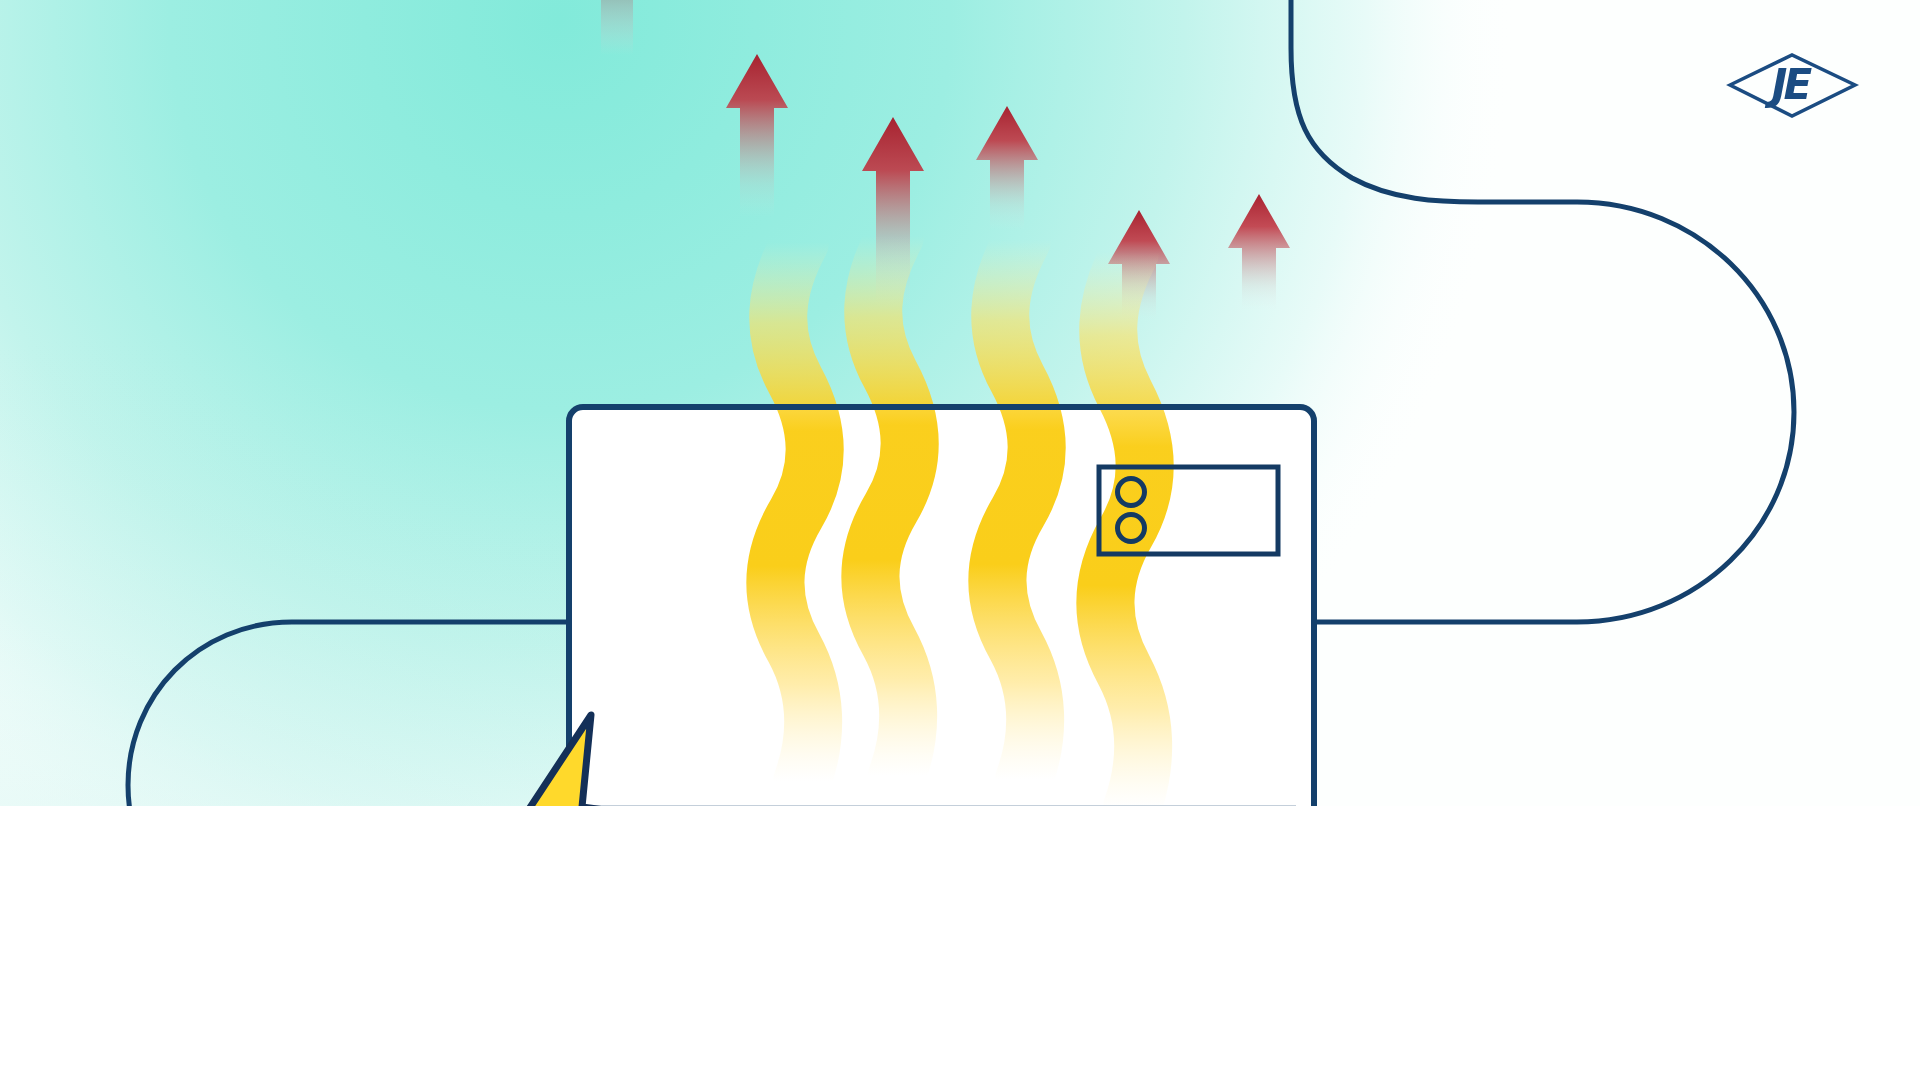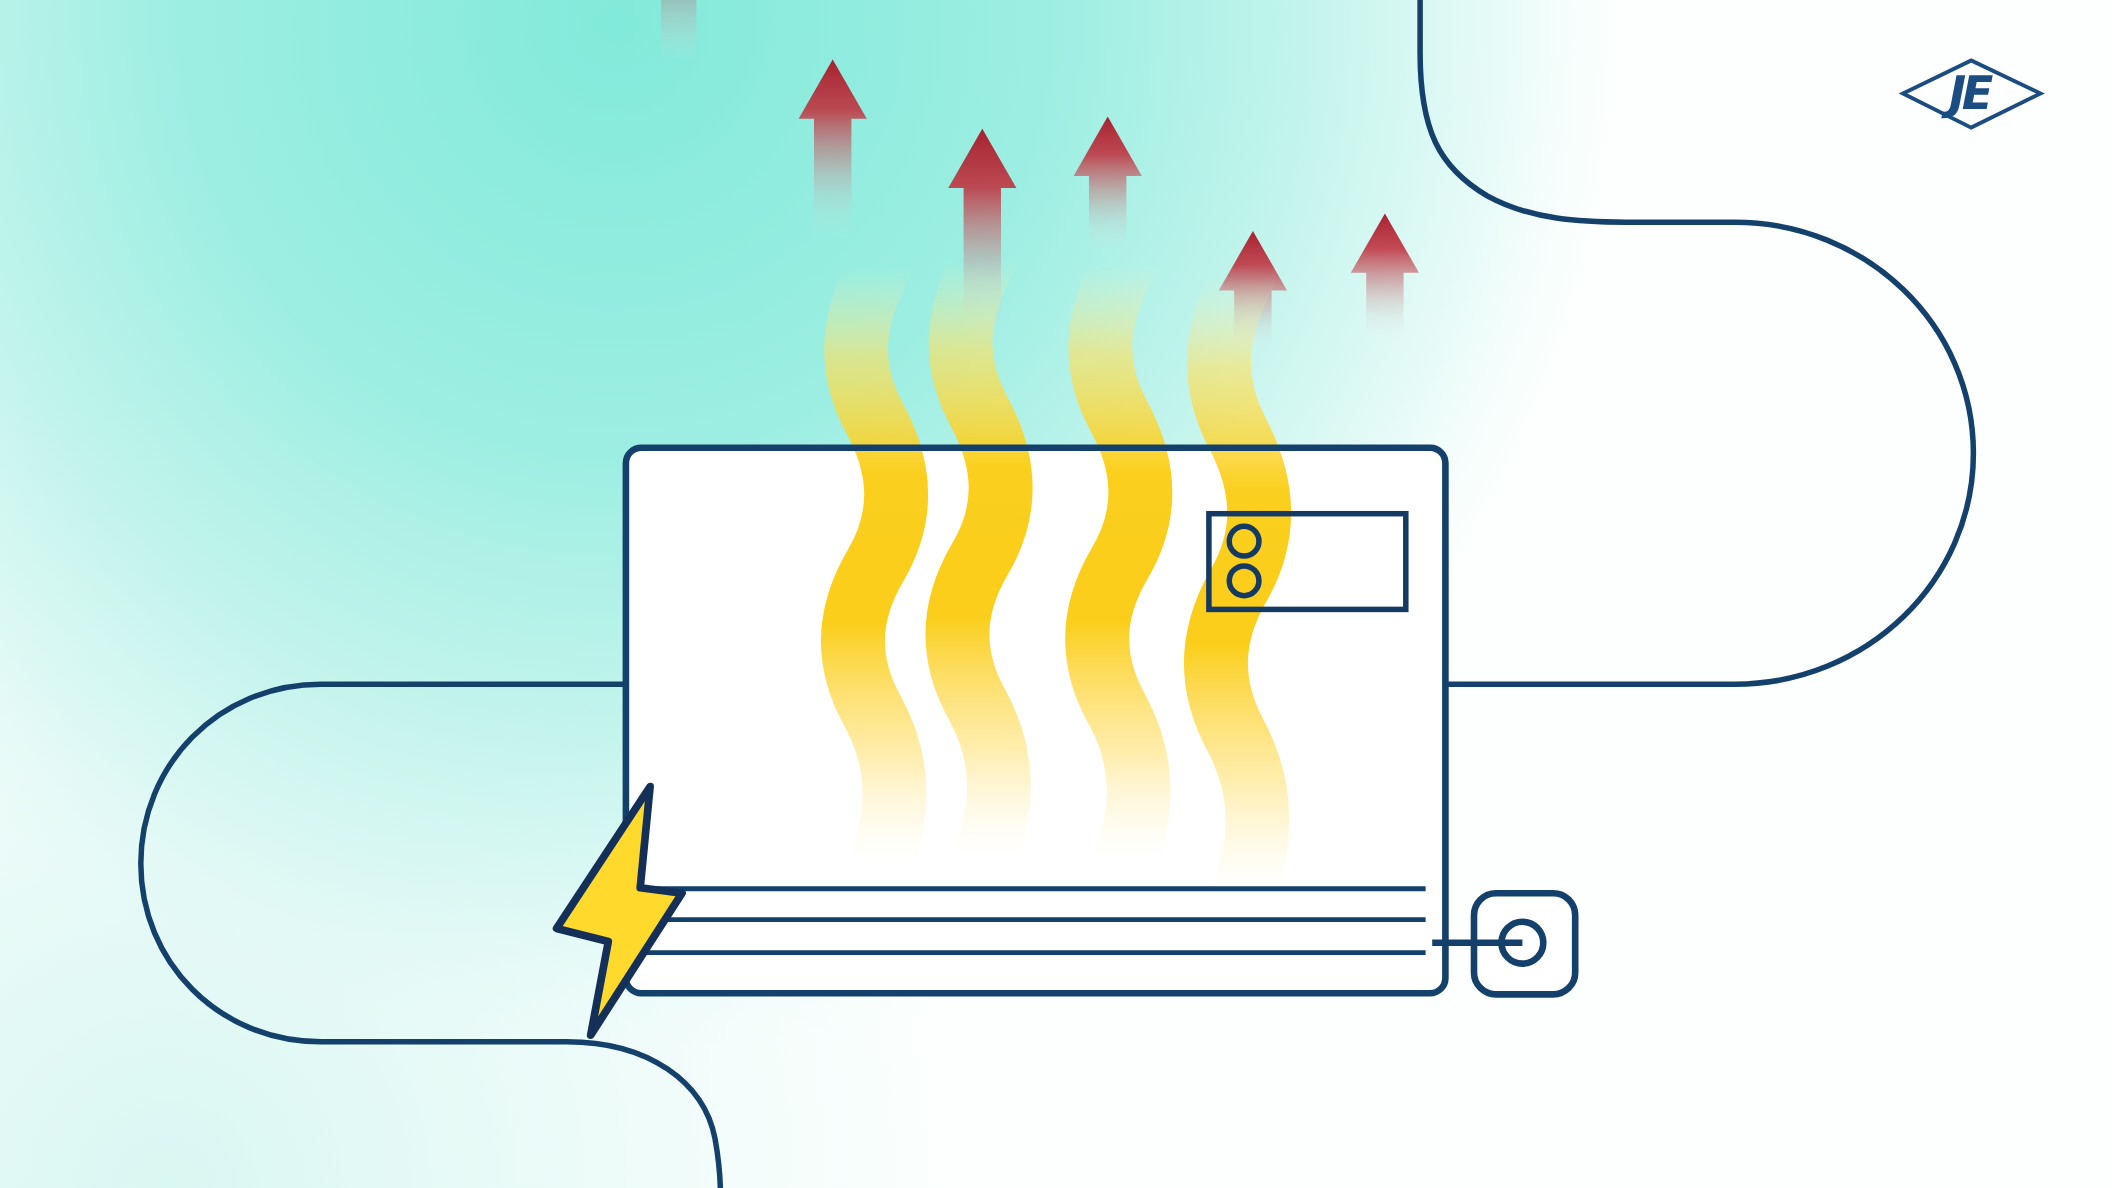--- a/index.html
+++ b/index.html
@@ -1,16 +1,16 @@
 <!DOCTYPE html>
 <html><head>
 <meta charset="utf-8">
 <style>
   html,body{margin:0;padding:0;background:#fff;}
-  #stage{position:relative;width:1920px;height:1080px;overflow:hidden;
+  #stage{position:relative;width:1920px;height:806px;overflow:hidden;
          font-family:"DejaVu Sans","Liberation Sans",sans-serif;}
   svg{display:block;}
   .logo-text{font-family:"DejaVu Sans","Liberation Sans",sans-serif;
              font-style:italic;font-weight:bold;font-size:42px;letter-spacing:-4px;}
 </style>
 </head>
 <body>
 
 <div id="stage">
 <svg width="1920" height="1080" viewBox="0 0 1920 1080">

